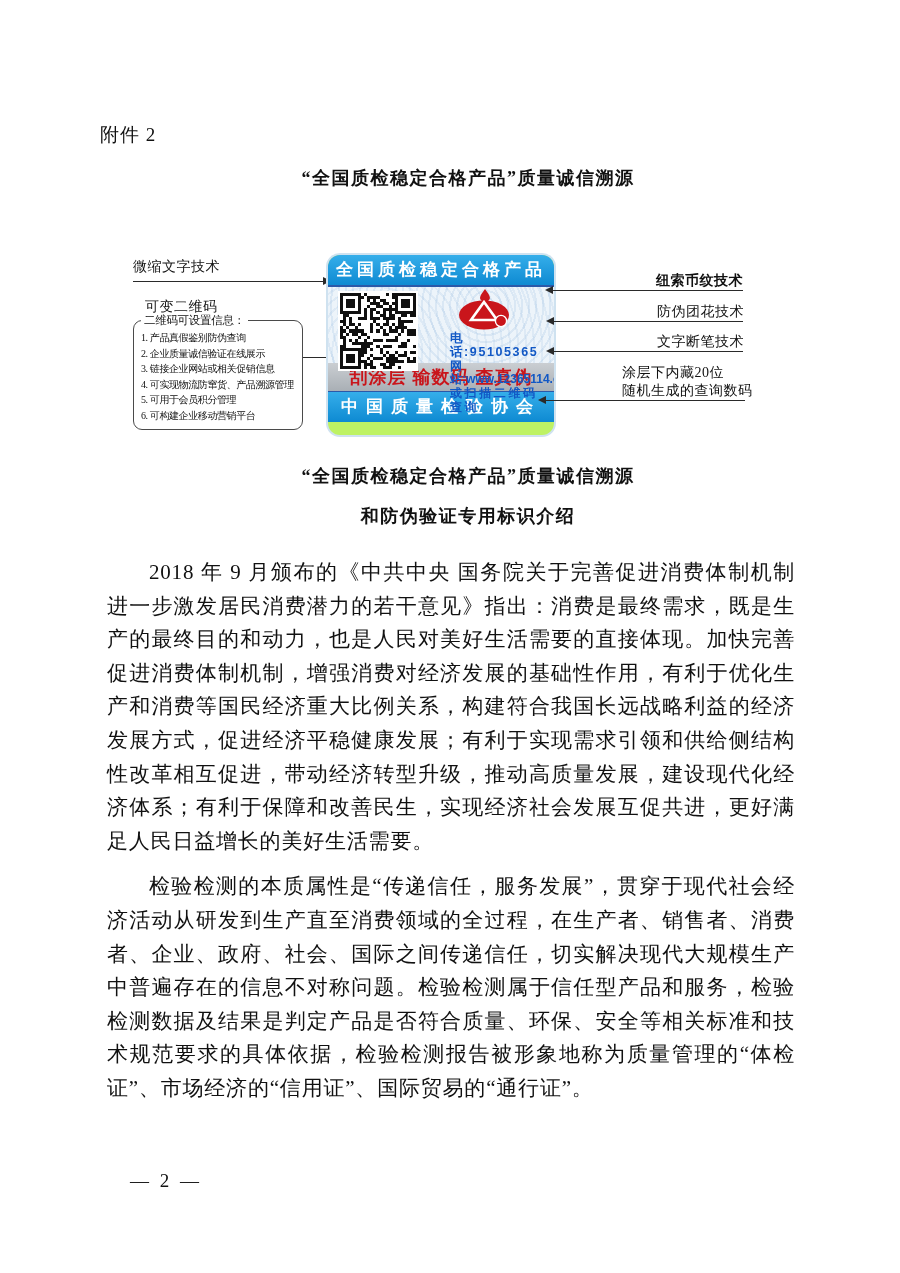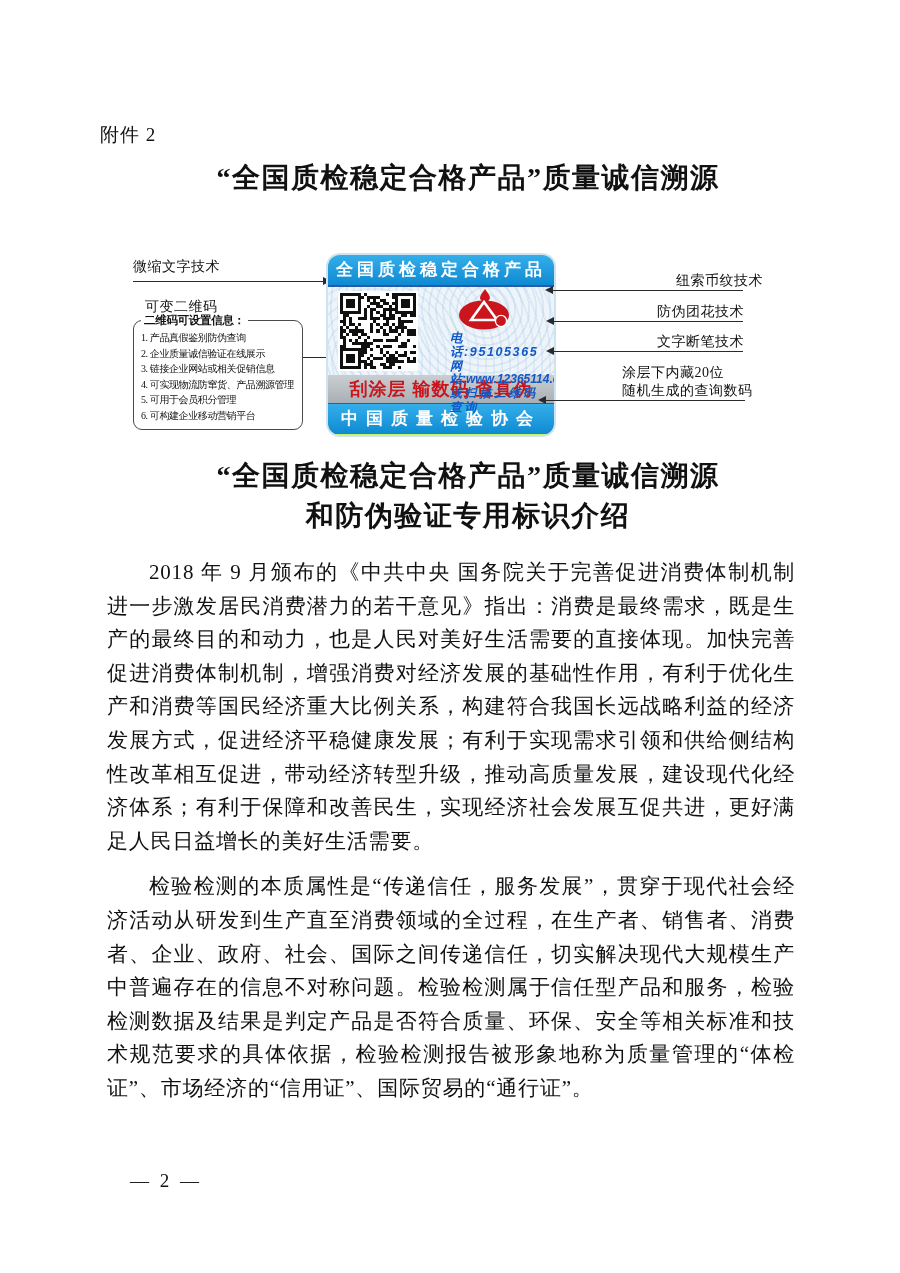--- a/index.html
+++ b/index.html
@@ -3,51 +3,51 @@
 <meta charset="utf-8">
 <style>
   html,body{margin:0;padding:0;background:#ffffff;}
   .page{
     position:relative;width:900px;height:1273px;background:#ffffff;overflow:hidden;
     font-family:"Liberation Serif","DejaVu Serif",serif;color:#111;
   }
   
   .attachment{position:absolute;left:100px;top:122px;font-size:19px;letter-spacing:1px;}
   .doc-title{position:absolute;left:0;right:0;text-align:center;font-weight:bold;
-    font-size:28px;line-height:40px;letter-spacing:1.5px;padding-left:36px;}
+    font-size:18px;line-height:40px;letter-spacing:1.5px;padding-left:36px;}
   .doc-title.t1{top:158px;}
   .doc-title.t2{top:456px;}
   
   .ann{position:absolute;font-size:14px;letter-spacing:.5px;color:#141414;white-space:nowrap;}
   .h-line{position:absolute;height:0;border-top:1.4px solid #2a2a2a;}
   .h-line.ar-r::after{content:"";position:absolute;right:-2px;top:-4.7px;width:0;height:0;
     border-left:8px solid #2a2a2a;border-top:4px solid transparent;border-bottom:4px solid transparent;}
   .h-line.ar-l::before{content:"";position:absolute;left:-2px;top:-4.7px;width:0;height:0;
     border-right:8px solid #2a2a2a;border-top:4px solid transparent;border-bottom:4px solid transparent;}
   .r-label{position:absolute;width:196px;text-align:right;padding-right:3px;font-size:14px;
     letter-spacing:.5px;white-space:nowrap;}
   .info-box{position:absolute;left:133px;top:320px;width:170px;height:110px;
     border:1.3px solid #4a4a4a;border-radius:9px;box-sizing:border-box;background:#fff;}
   .info-box-title{position:absolute;top:-8px;left:7px;background:#fff;padding:0 3px;
-    font-size:11.5px;font-weight:bold;letter-spacing:-.3px;white-space:nowrap;}
+    font-size:11.5px;font-weight:normal;letter-spacing:-.3px;white-space:nowrap;}
   .info-items{padding:9px 3px 0 7px;}
   .info-items div{font-size:10px;line-height:15.6px;letter-spacing:-.4px;white-space:nowrap;}
   .coating{position:absolute;left:540px;top:364px;width:230px;font-size:14px;line-height:18px;
     padding-left:82px;box-sizing:border-box;white-space:nowrap;letter-spacing:.5px;}
   
   .sticker{position:absolute;left:328px;top:255px;width:226px;height:180px;border-radius:12px;
     overflow:hidden;box-shadow:0 0 0 2px #cfe2f0;background:#bef264;
     font-family:"Liberation Sans","DejaVu Sans",sans-serif;}
   .stk-header{height:30px;line-height:30px;text-align:center;color:#fff;font-weight:bold;
     font-size:17px;letter-spacing:4px;background:linear-gradient(#35aeea,#0e8ad2);
     border-bottom:2px solid #2b59a8;}
-  .stk-body{position:relative;height:88px;background-color:#edf4fa;
+  .stk-body{position:relative;height:76px;background-color:#edf4fa;
     background-image:
       repeating-radial-gradient(circle at 70% 25%, rgba(140,180,220,.20) 0 2px, rgba(0,0,0,0) 2px 7px),
-      repeating-radial-gradient(circle at 20% 85%, rgba(140,180,220,.16) 0 2px, rgba(0,0,0,0) 2px 8px); font-style: italic;}
+      repeating-radial-gradient(circle at 20% 85%, rgba(140,180,220,.16) 0 2px, rgba(0,0,0,0) 2px 8px);}
   .qr{position:absolute;left:10px;top:4px;width:80px;height:80px;background:#fff;padding:2px;box-sizing:border-box;}
   .qr svg{display:block;width:100%;height:100%;}
   .logo{position:absolute;left:128px;top:1px;width:58px;height:44px;}
   .contact{position:absolute;left:122px;top:45px;width:102px;font-weight:bold;color:#1258c5;line-height:13.8px;}
   .contact .phone{font-size:12.5px;letter-spacing:1.6px;}
   .contact .web{font-size:12px;letter-spacing:0;}
   .contact .scan{font-size:12px;letter-spacing:2.6px;}
   .stk-scratch{height:28px;line-height:28px;text-align:center;font-weight:bold;font-size:18px;
     letter-spacing:1px;color:#c9151b;background:linear-gradient(#caced2,#a9afb5);}
   .stk-footer{height:30px;line-height:29px;text-align:center;color:#fff;font-weight:bold;
@@ -423,21 +423,21 @@
         <div class="contact">
           <div class="phone">电话:95105365</div>
           <div class="web">网站:www.12365114.cn</div>
           <div class="scan">或扫描二维码查询</div>
         </div>
       </div>
       <div class="stk-scratch">刮涂层 输数码 查真伪</div>
       <div class="stk-footer">中国质量检验协会</div>
     </div>
 
-    <div class="r-label" style="left:567px;top:272px;">纽索币纹技术</div>
+    <div class="r-label" style="left:547px;top:272px;font-weight:bold;">纽索币纹技术</div>
     <div class="h-line ar-l" style="left:547px;top:290px;width:196px;"></div>
 
     <div class="r-label" style="left:548px;top:303px;font-family:Liberation Mono, monospace;">防伪团花技术</div>
     <div class="h-line ar-l" style="left:548px;top:321px;width:195px;"></div>
 
     <div class="r-label" style="left:548px;top:333px;">文字断笔技术</div>
     <div class="h-line ar-l" style="left:548px;top:351px;width:195px;"></div>
 
     <div class="coating">
       <div>涂层下内藏20位</div>

